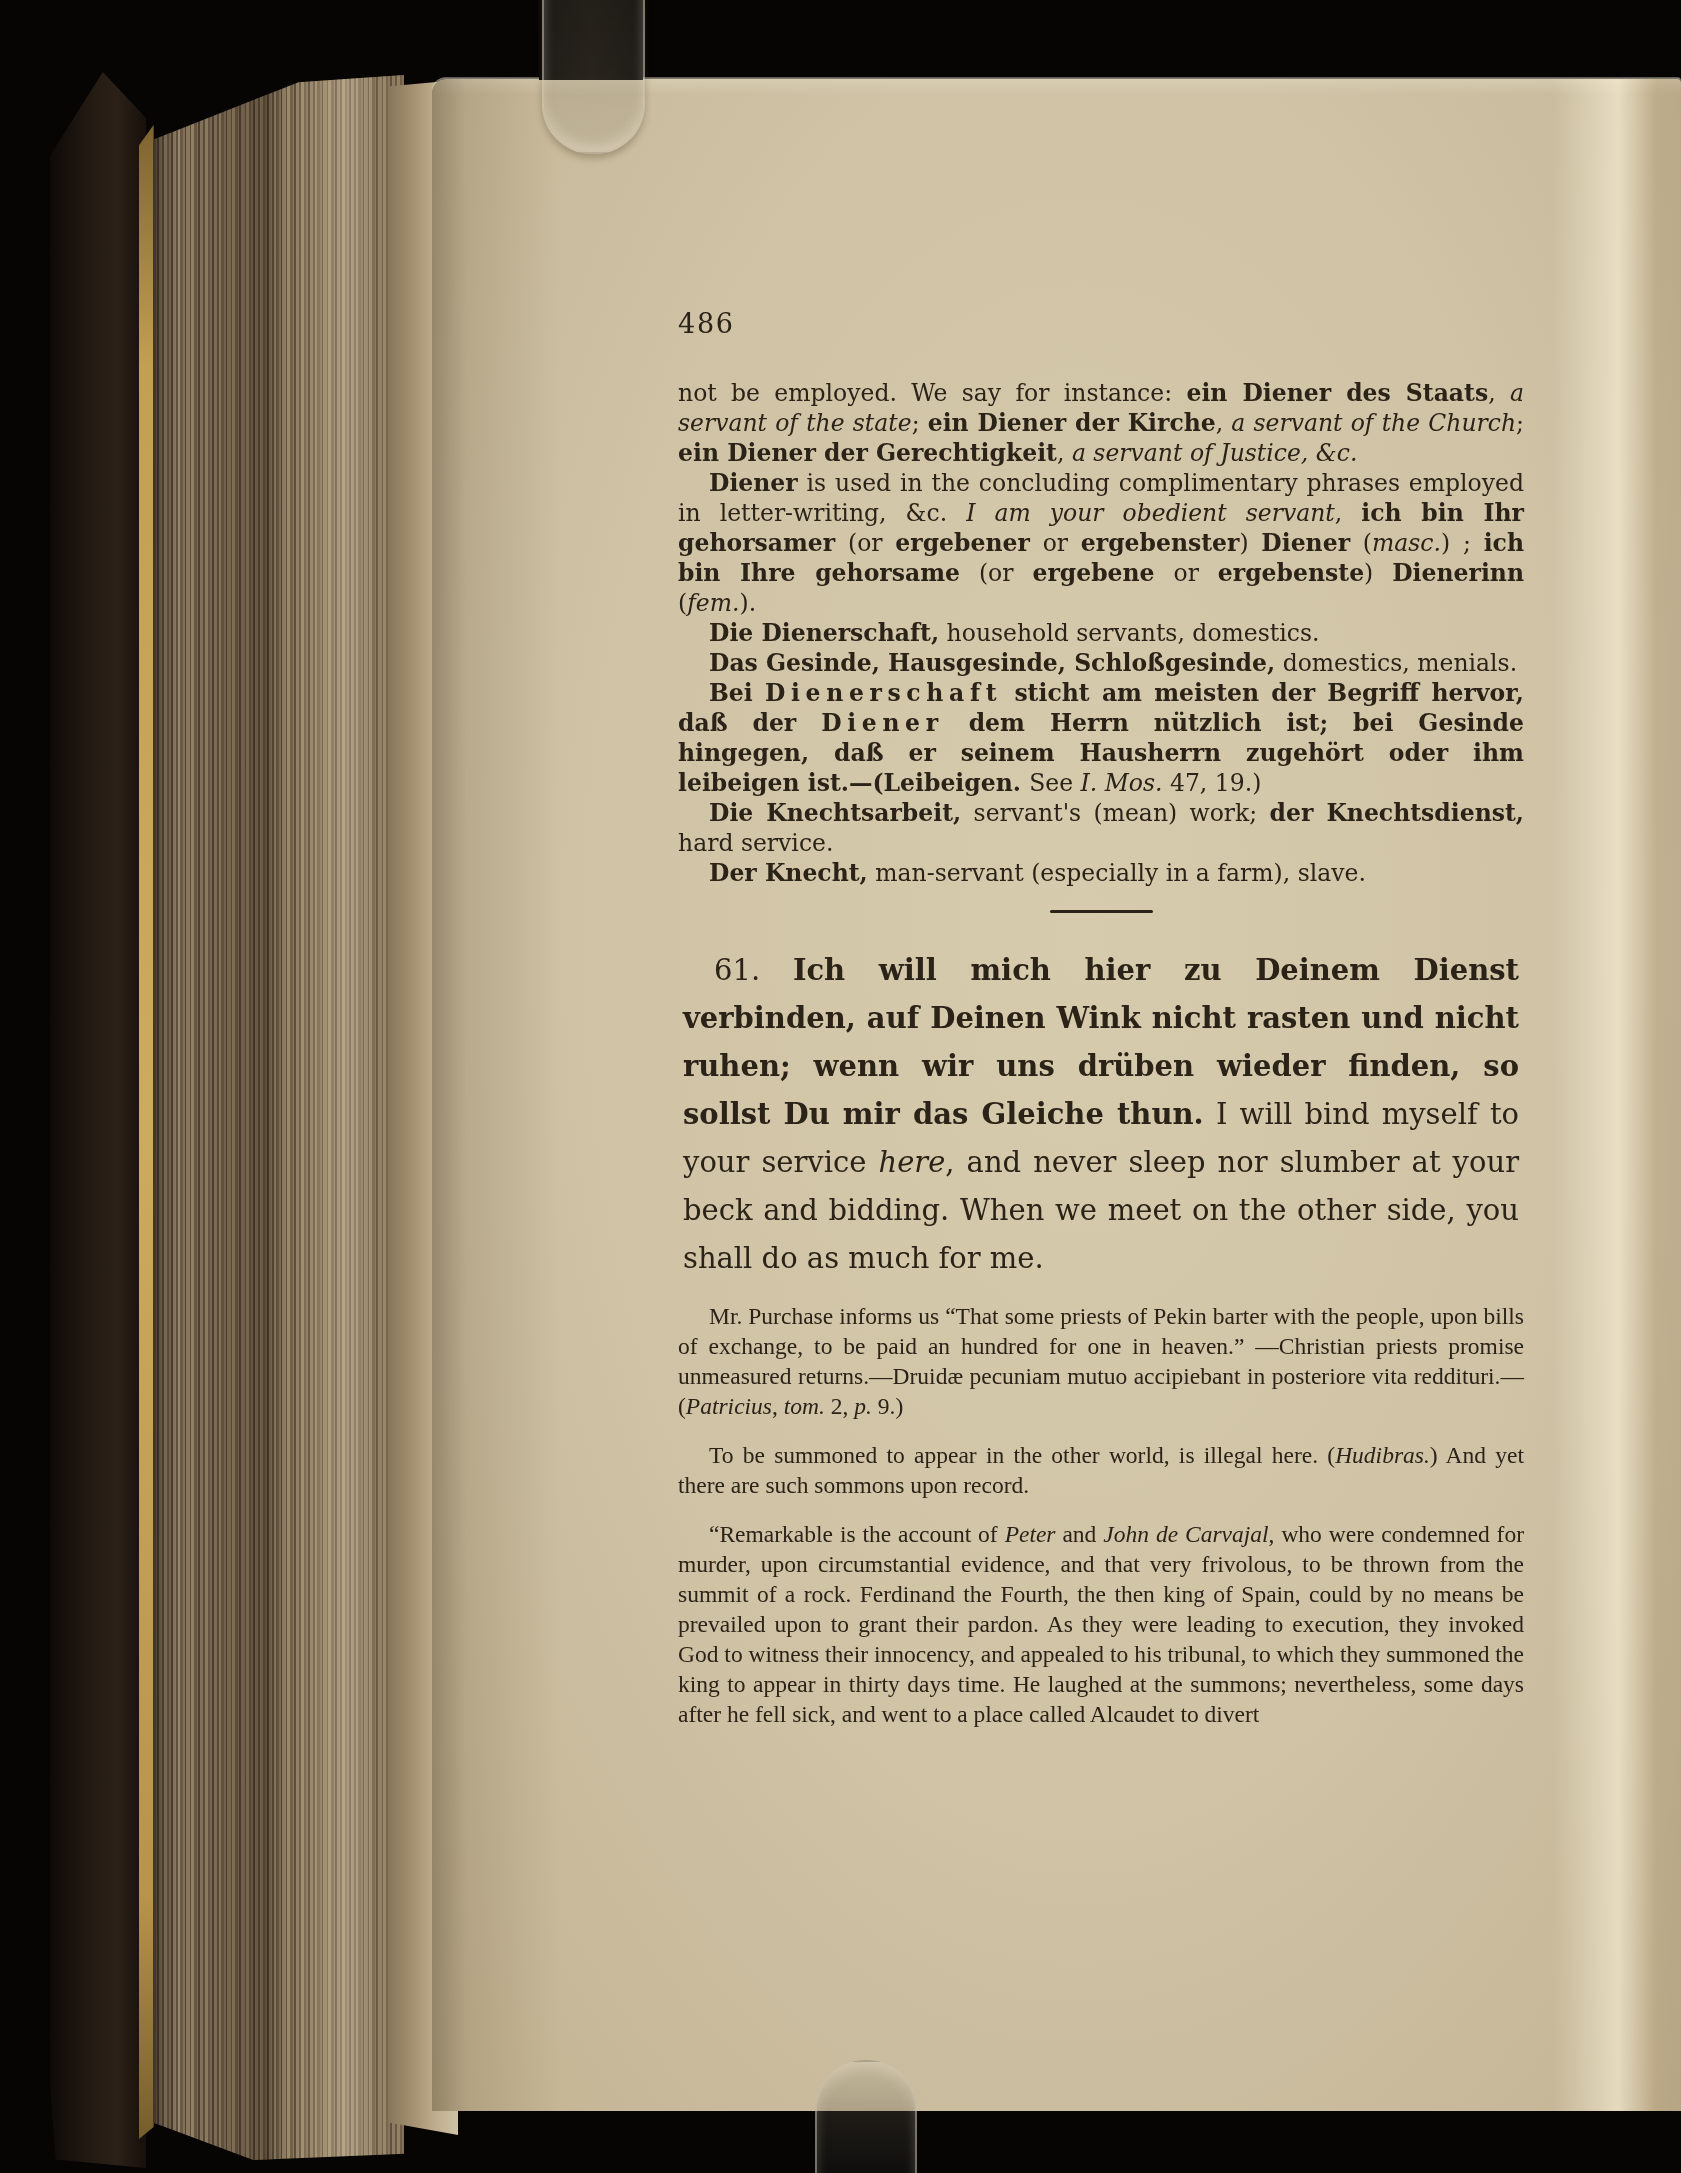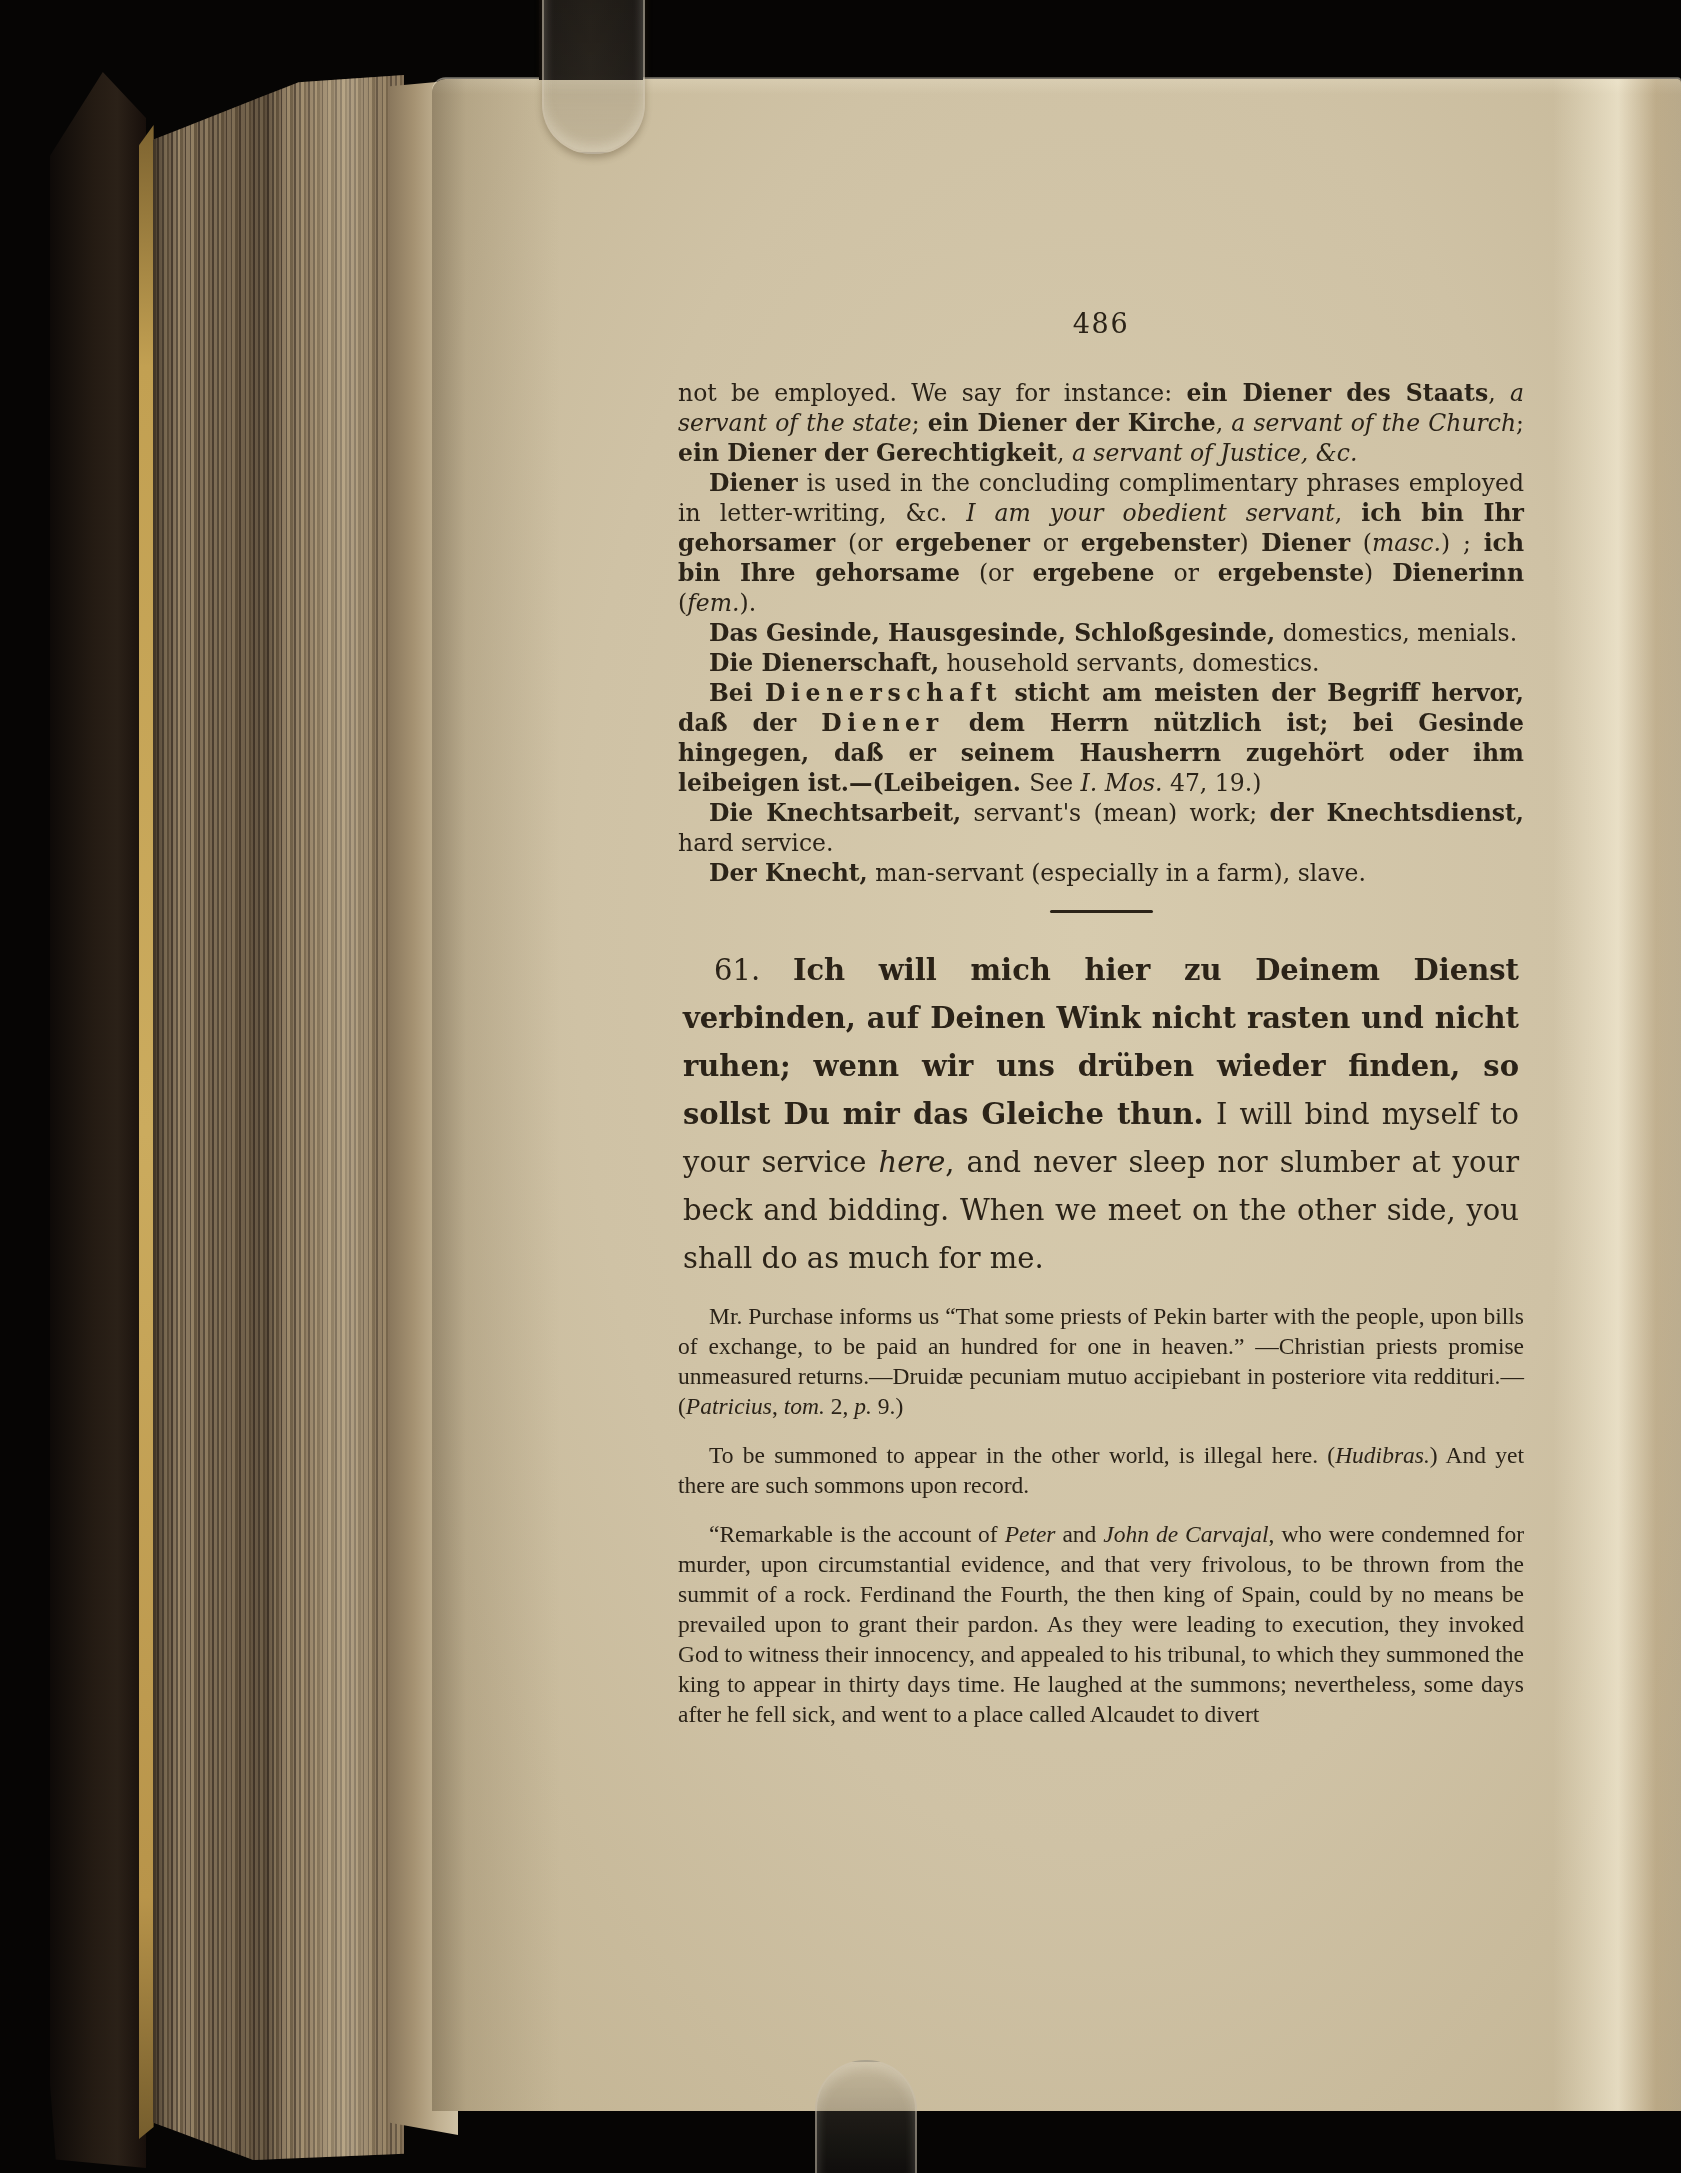--- a/index.html
+++ b/index.html
@@ -42,21 +42,21 @@
     border-radius:0 0 50px 50px;
     background:linear-gradient(180deg,rgba(55,50,42,.38) 0%,rgba(120,112,96,.20) 60%,rgba(165,155,135,.26) 100%);
     box-shadow:inset 0 -6.8px 10.3px rgba(255,252,238,.28), 0 4.3px 7.7px rgba(70,52,28,.30);}
   .bottom-clip{position:absolute;left:815px;top:2060px;width:98px;height:114px;
     border:2.6px solid rgba(218,208,188,.50);border-bottom:none;
     border-radius:50px 50px 0 0;
     background:linear-gradient(180deg,rgba(175,165,145,.26) 0%,rgba(95,88,76,.28) 45%,rgba(28,26,22,.45) 100%);
     box-shadow:inset 0 6.8px 10.3px rgba(255,252,238,.22);}
   
   .text-block{position:absolute;left:678px;top:308px;width:846px;color:#2b2318;}
-  .pagenum{text-align:center;font-size:27px;letter-spacing:1.7px;margin:0 0 39px 0;}
+  .pagenum{font-size:27px;letter-spacing:1.7px;margin:0 0 39px 0;}
   p.body{font-size:23.5px;line-height:30px;margin:0;text-align:justify;
          text-justify:inter-word;}
   p.indent{text-indent:31px;}
   p.gap{margin-top:19px;font-family:Liberation Serif, serif;}
   p.section{font-size:29px;line-height:48px;margin:5px;text-align:justify;text-indent:31px;}
   .rule{width:103px;height:3.4px;background:#2b2318;margin:22px auto 33px auto;border-radius:1.7px;}
   .f{font-weight:700;}            
   .i{font-style:italic;}
   .sp{letter-spacing:.24em;}      
 </style>
@@ -69,22 +69,22 @@
   <div class="fore-edge"></div>
   <div class="page-curl"></div>
   <div class="open-page"></div>
   <div class="top-strap"></div>
   <div class="top-clip"></div>
   <div class="bottom-clip"></div>
   <div class="text-block">
       <div class="pagenum">486</div>
       <p class="body"><span>not be employed.  We say for instance: </span><span class="f">ein Diener des Staats</span><span>, </span><span class="i">a servant of the state</span><span>; </span><span class="f">ein Diener der Kirche</span><span>, </span><span class="i">a servant of the Church</span><span>; </span><span class="f">ein Diener der Gerechtigkeit</span><span>, </span><span class="i">a servant of Justice, &amp;c.</span></p>
       <p class="body indent"><span class="f">Diener</span><span> is used in the concluding complimentary phrases employed in letter-writing, &amp;c. </span><span class="i">I am your obedient servant</span><span>, </span><span class="f">ich bin Ihr gehorsamer</span><span> (or </span><span class="f">ergebener</span><span> or </span><span class="f">ergebenster</span><span>) </span><span class="f">Diener</span><span> (</span><span class="i">masc.</span><span>) ; </span><span class="f">ich bin Ihre gehorsame</span><span> (or </span><span class="f">ergebene</span><span> or </span><span class="f">ergebenste</span><span>) </span><span class="f">Dienerinn</span><span> (</span><span class="i">fem.</span><span>).</span></p>
+      <p class="body indent"><span class="f">Die Dienerschaft,</span><span> household servants, domestics.</span></p>
       <p class="body indent"><span class="f">Das Gesinde, Hausgesinde, Schloßgesinde,</span><span> domestics, menials.</span></p>
-      <p class="body indent"><span class="f">Die Dienerschaft,</span><span> household servants, domestics.</span></p>
       <p class="body indent"><span class="f">Bei </span><span class="f sp">Dienerschaft</span><span class="f"> sticht am meisten der Begriff hervor, daß der </span><span class="f sp">Diener</span><span class="f"> dem Herrn nützlich ist; bei Gesinde hingegen, daß er seinem Hausherrn zugehört oder ihm leibeigen ist.—(Leibeigen. </span><span>See </span><span class="i">I. Mos.</span><span> 47, 19.)</span></p>
       <p class="body indent"><span class="f">Die Knechtsarbeit,</span><span> servant's (mean) work; </span><span class="f">der Knechtsdienst,</span><span> hard service.</span></p>
       <p class="body indent"><span class="f">Der Knecht,</span><span> man-servant (especially in a farm), slave.</span></p>
       <div class="rule"></div>
       <p class="section"><span>61. </span><span class="f">Ich will mich hier zu Deinem Dienst verbinden, auf Deinen Wink nicht rasten und nicht ruhen; wenn wir uns drüben wieder finden, so sollst Du mir das Gleiche thun.</span><span>  I will bind myself to your service </span><span class="i">here</span><span>, and never sleep nor slumber at your beck and bidding.  When we meet on the other side, you shall do as much for me.</span></p>
       <p class="body indent gap"><span>Mr. Purchase informs us “That some priests of Pekin barter with the people, upon bills of exchange, to be paid an hundred for one in heaven.” —Christian priests promise unmeasured returns.—Druidæ pecuniam mutuo accipiebant in posteriore vita reddituri.—(</span><span class="i">Patricius</span><span>, </span><span class="i">tom.</span><span> 2, </span><span class="i">p.</span><span> 9.)</span></p>
       <p class="body indent gap"><span>To be summoned to appear in the other world, is illegal here. (</span><span class="i">Hudibras.</span><span>) And yet there are such sommons upon record.</span></p>
       <p class="body indent gap"><span>“Remarkable is the account of </span><span class="i">Peter</span><span> and </span><span class="i">John de Carvajal</span><span>, who were condemned for murder, upon circumstantial evidence, and that very frivolous, to be thrown from the summit of a rock.  Ferdinand the Fourth, the then king of Spain, could by no means be prevailed upon to grant their pardon.  As they were leading to execution, they invoked God to witness their innocency, and appealed to his tribunal, to which they summoned the king to appear in thirty days time.  He laughed at the summons; nevertheless, some days after he fell sick, and went to a place called Alcaudet to divert</span></p>
     </div>
 </div>

